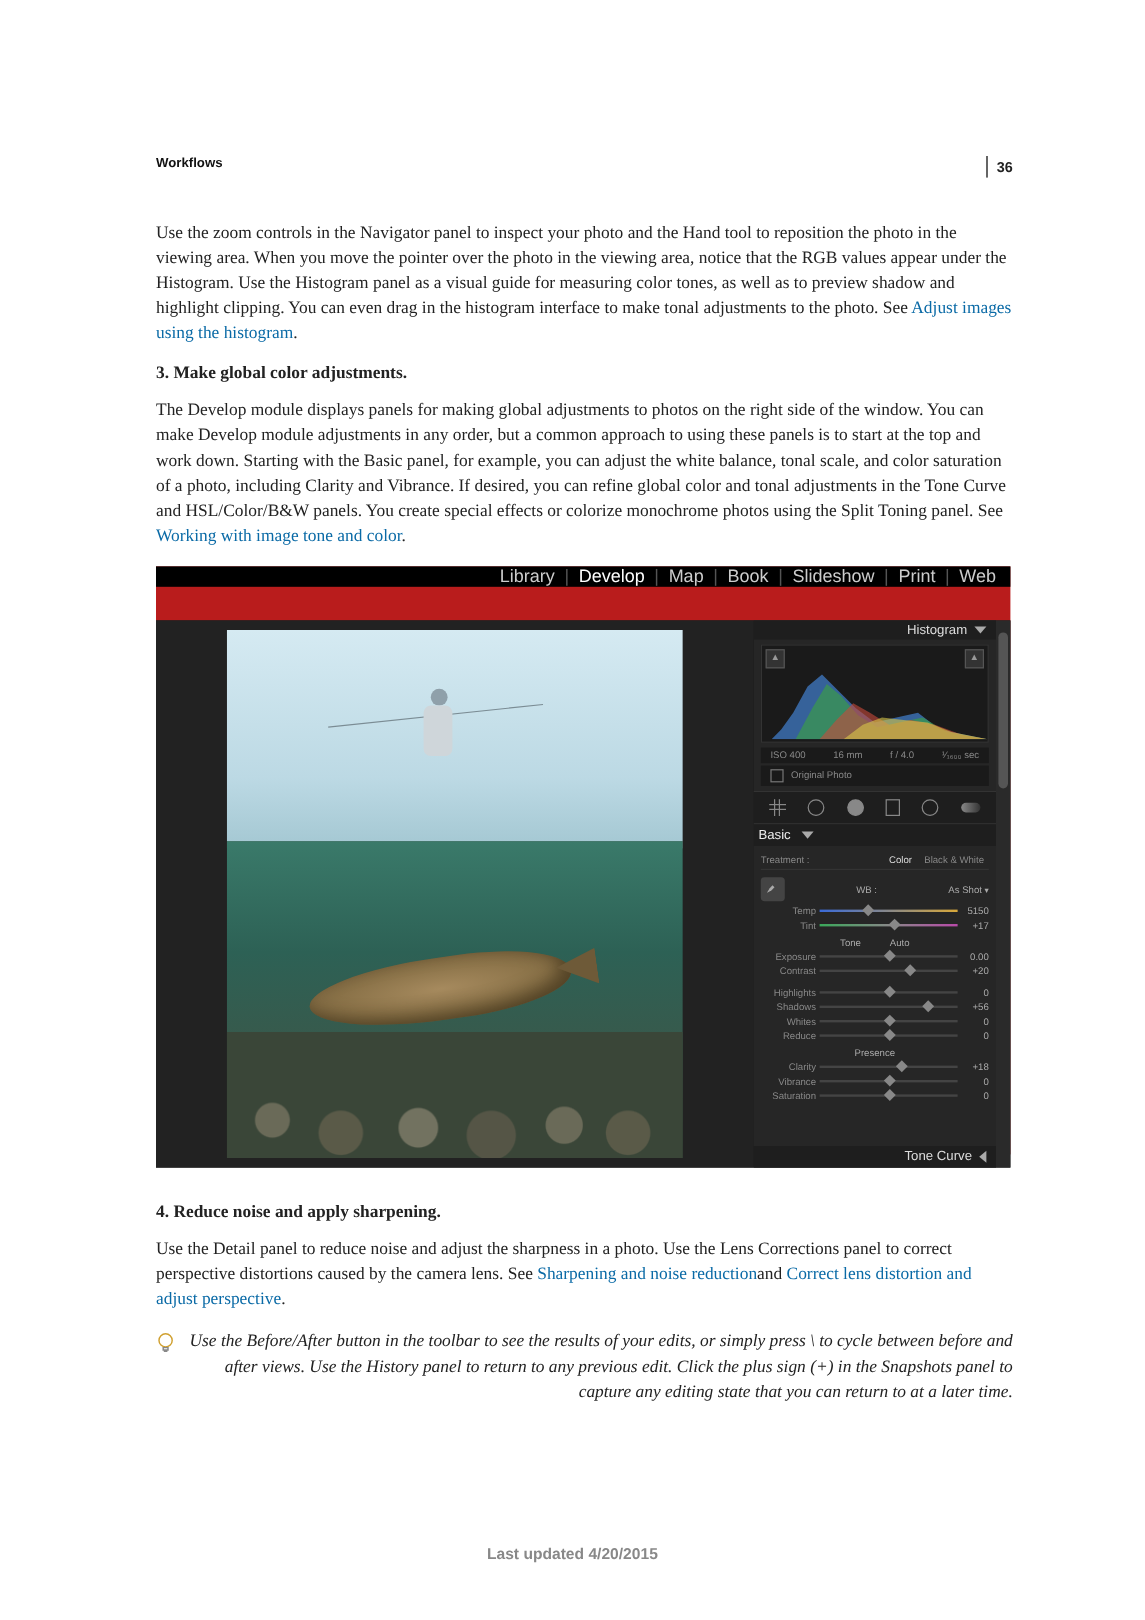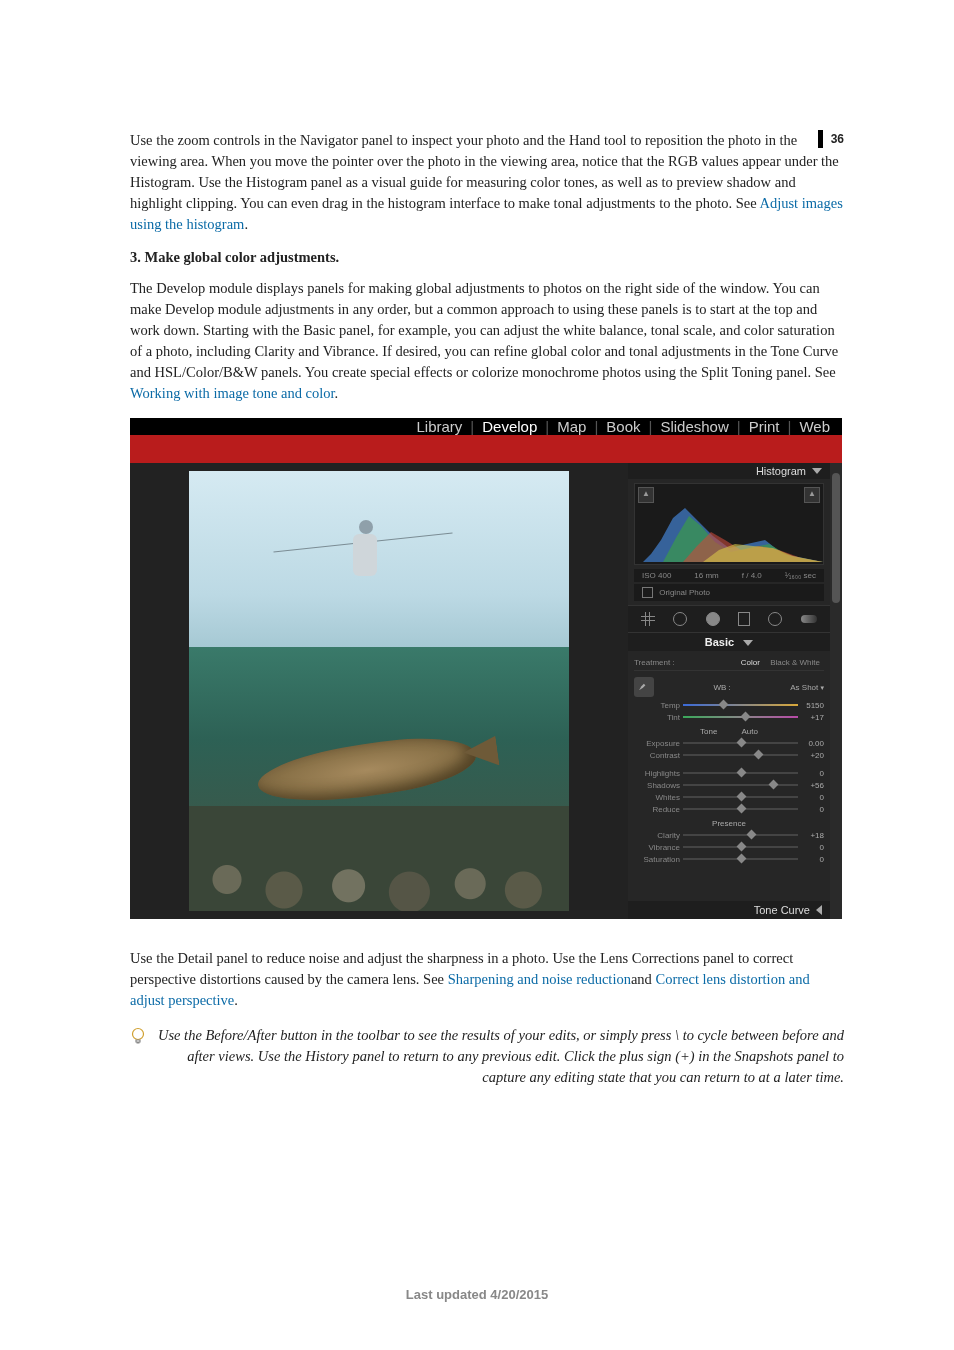--- a/index.html
+++ b/index.html
@@ -17,21 +17,21 @@
     box-sizing: border-box;
     padding: 130px 110px 60px 130px;
   }
   .page-number {
     position: absolute;
     top: 130px;
     right: 110px;
     font-family: "Myriad Pro", Arial, sans-serif;
     font-weight: 700;
     font-size: 12px;
-    border-left: 5px solid #000000;
+    border-left: 1px solid #000000;
     padding: 2px 0 2px 8px;
   }
   .section-header {
     font-family: "Myriad Pro", Arial, sans-serif;
     font-weight: 700;
     font-size: 11px;
     color: #111;
     margin-bottom: 42px;
   }
   p.body {
@@ -252,27 +252,26 @@
     content: ""; position: absolute; background: #888;
   }
   .tool.grid::before { left: 0; right: 0; top: 4px; height: 1px; box-shadow: 0 4px 0 #888; }
   .tool.grid::after { top: 0; bottom: 0; left: 4px; width: 1px; box-shadow: 4px 0 0 #888; }
   .basic-panel {
     background: #262626;
     padding: 0 6px 6px 6px;
     flex: 1;
   }
   .basic-header {
-    text-align: center;
+    text-align: left;
     padding: 3px 4px;
     font-size: 11px;
     color: #eee;
     background: #1e1e1e;
     margin: 0 -6px 4px -6px;
-    font-weight: bold;
   }
   .treat-row {
     display: flex; justify-content: space-between; align-items: center;
     font-size: 8px; padding: 3px 0;
     border-bottom: 1px solid #333;
   }
   .treat-row .label { color: #888; }
   .treat-row .opt { color: #ddd; padding: 0 4px; }
   .wb-row {
     display: flex; align-items: center; gap: 6px;
@@ -362,20 +361,21 @@
     border-bottom: 5px solid transparent;
     border-right: 6px solid #aaa;
     border-left: none;
   }
 </style>
 </head>
 <body>
 
 <div class="page">
   <div class="page-number">36</div>
+  <div class="section-header">Workflows</div>
 
   <p class="body">
     <span>Use the zoom controls in the Navigator panel to inspect your photo and the Hand tool to reposition the photo in the viewing area. When you move the pointer over the photo in the viewing area, notice that the RGB values appear under the Histogram. Use the Histogram panel as a visual guide for measuring color tones, as well as to preview shadow and highlight clipping. You can even drag in the histogram interface to make tonal adjustments to the photo. See </span><a class="link">Adjust images using the histogram</a><span>.</span>
   </p>
 
   <p class="heading">3. Make global color adjustments.</p>
 
   <p class="body">
     <span>The Develop module displays panels for making global adjustments to photos on the right side of the window. You can make Develop module adjustments in any order, but a common approach to using these panels is to start at the top and work down. Starting with the Basic panel, for example, you can adjust the white balance, tonal scale, and color saturation of a photo, including Clarity and Vibrance. If desired, you can refine global color and tonal adjustments in the Tone Curve and HSL/Color/B&amp;W panels. You create special effects or colorize monochrome photos using the Split Toning panel. See </span><a class="link">Working with image tone and color</a><span>.</span>
   </p>
@@ -577,20 +577,21 @@
           <span class="tri left"></span>
         </div>
       </div>
 
       <div class="scrollbar">
         <div class="thumb"></div>
       </div>
     </div>
   </div>
 
+  <p class="heading">4. Reduce noise and apply sharpening.</p>
 
   <p class="body">
     <span>Use the Detail panel to reduce noise and adjust the sharpness in a photo. Use the Lens Corrections panel to correct perspective distortions caused by the camera lens. See </span><a class="link">Sharpening and noise reduction</a><span>and </span><a class="link">Correct lens distortion and adjust perspective</a><span>.</span>
   </p>
 
   <div class="tip">
     <div class="tip-icon">
       <svg viewBox="0 0 16 20">
         <circle cx="8" cy="7" r="5.5" fill="none" stroke="#d0a030" stroke-width="1.2"></circle>
         <path d="M6 13 h4 v2 h-4 z M6.5 16 h3" fill="none" stroke="#888" stroke-width="1.2"></path>

